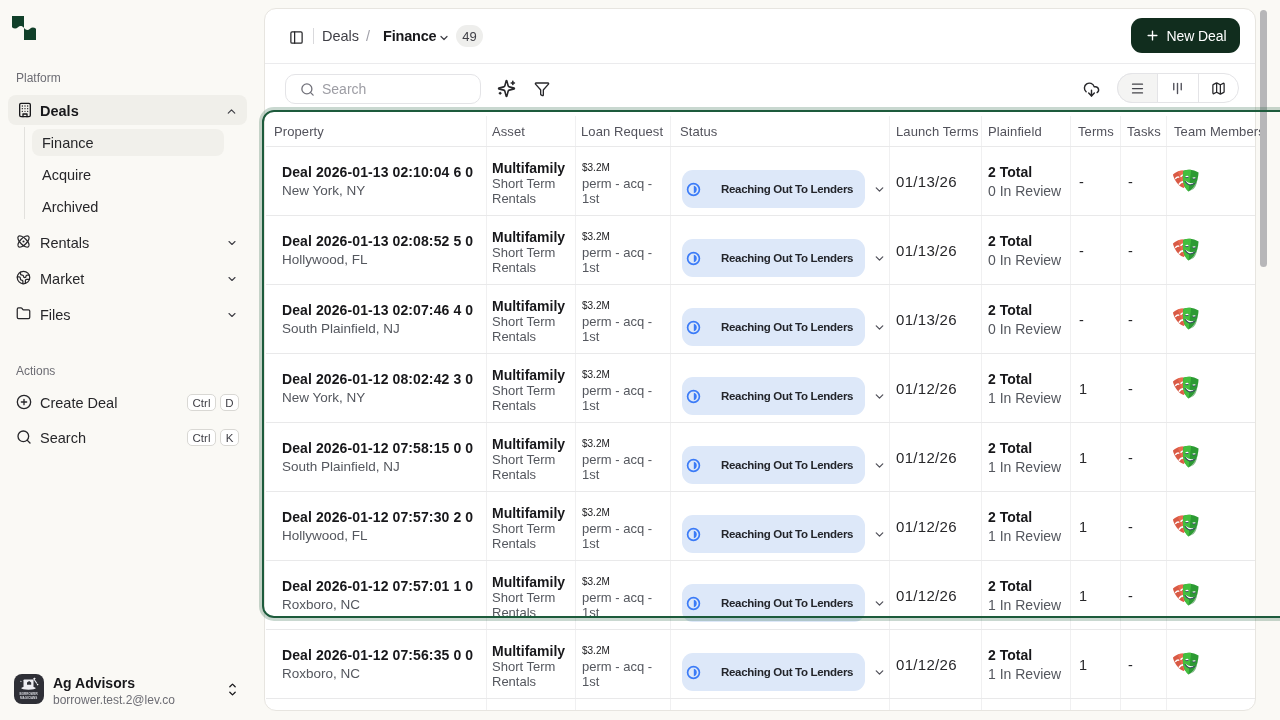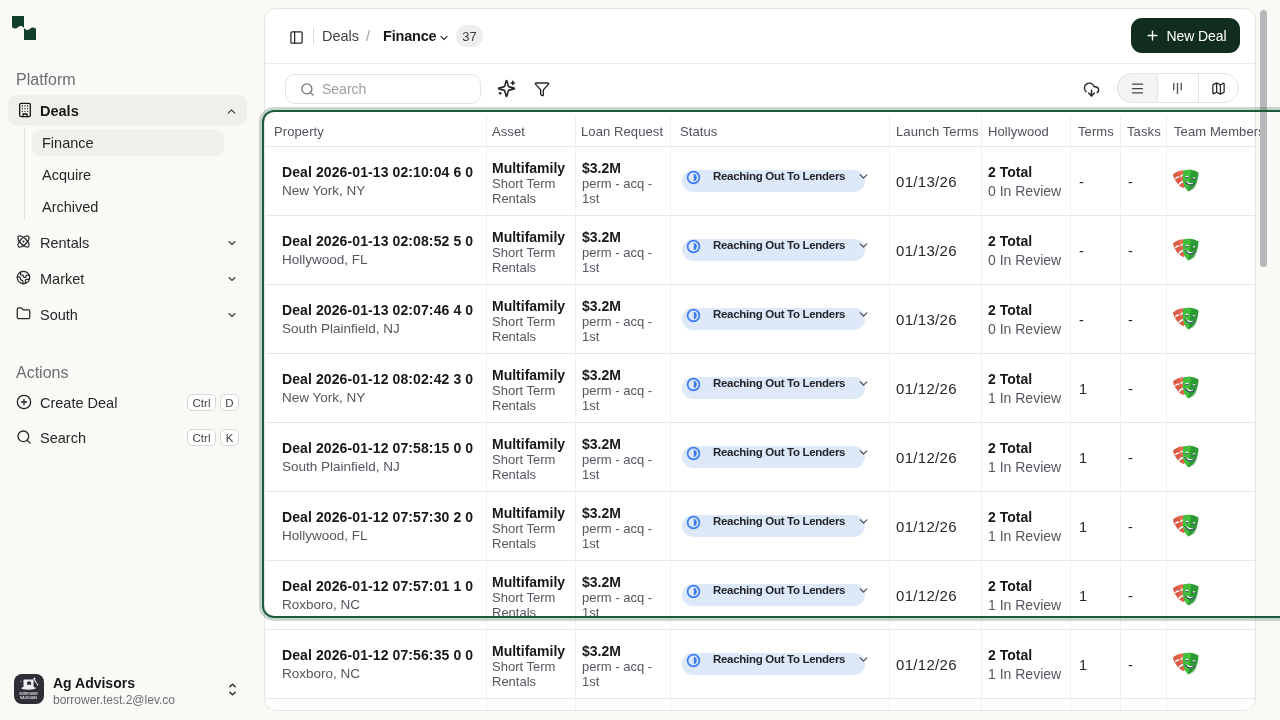--- a/index.html
+++ b/index.html
@@ -1,37 +1,37 @@
 <!DOCTYPE html>
 <html><head><meta charset="utf-8">
 <style>
 * { margin:0; padding:0; box-sizing:border-box; }
 html,body { width:1280px; height:720px; overflow:hidden; background:#faf9f5;
   font-family:"Liberation Sans", sans-serif; color:#18181b; -webkit-font-smoothing:antialiased; }
 .abs { position:absolute; }
 
-.slabel { position:absolute; left:16px; font-size:16px; color:#6d6d74; }
+.slabel { position:absolute; left:16px; font-size:12px; color:#6d6d74; }
 .sitem { position:absolute; font-size:14.5px; color:#27272a; }
 .kbd { position:absolute; height:17px; border:1px solid #d9d8d4; border-radius:5px; background:#fff;
   font-size:11.5px; color:#3f3f46; display:flex; align-items:center; justify-content:center; }
 
 .card { position:absolute; left:264px; top:8px; width:992px; height:703px; background:#fff;
   border:1px solid #e7e5e0; border-radius:12px; }
 
 .colsep { position:absolute; top:116px; height:594px; width:1px; background:#f0f0f1; }
 .rowdiv { position:absolute; left:266px; width:989px; height:1px; background:#e9e9ea; }
 .hdr { position:absolute; top:124px; font-size:13px; color:#52525b; letter-spacing:0.1px; }
 .t1 { position:absolute; left:282px; font-size:14px; font-weight:bold; letter-spacing:0.1px; line-height:14px; }
 .t2 { position:absolute; left:282px; font-size:13.5px; color:#54575e; line-height:14px; }
 .a1 { position:absolute; left:492px; font-size:14px; font-weight:bold; line-height:14px; }
 .a2 { position:absolute; left:492px; font-size:13px; color:#54575e; line-height:14.8px; }
-.l1 { position:absolute; left:582px; font-size:14px; font-weight:bold; line-height:14px; }
+.l1 { position:absolute; left:582px; font-size:10px; font-weight:normal; line-height:14px; }
 .l2 { position:absolute; left:582px; font-size:13px; color:#54575e; line-height:14.8px; }
-.pill { position:absolute; left:682px; width:183px; height:22px; background:#dde8f9; border-radius:11px;
-  display:flex; gap:12px; padding:0 6px 0 4px; }
+.pill { position:absolute; left:682px; width:183px; height:38px; background:#dde8f9; border-radius:11px;
+  display:flex; align-items:center; gap:20px; padding:0 6px 0 4px; }
 .pill span { font-size:11.5px; font-weight:bold; letter-spacing:-0.3px; color:#23252b; white-space:nowrap; flex:1; }
 .dt { position:absolute; left:896px; font-size:15px; letter-spacing:0.3px; line-height:16px; color:#27272a; }
 .p1 { position:absolute; left:988px; font-size:14px; font-weight:bold; line-height:14px; }
 .p2 { position:absolute; left:988px; font-size:14px; color:#54575e; line-height:14px; }
 .tm { position:absolute; font-size:14.5px; line-height:16px; color:#27272a; }
 .msk { position:absolute; left:1173px; width:28px; height:28px; }
 
 .ring { position:absolute; left:262px; top:110px; width:1040px; height:508px; border:2.5px solid #1d5b3c;
   border-radius:12px; box-shadow:0 0 0 3px rgba(29,91,60,0.24); pointer-events:none; z-index:50; }
 
@@ -82,21 +82,21 @@
     <path d="M11 21.95V18a2 2 0 0 0-2-2a2 2 0 0 1-2-2v-1a2 2 0 0 0-2-2H2.05"></path>
   </svg>
 <div class="sitem" style="left:40px;top:271px">Market</div>
 <svg class="abs" style="left:226px;top:273px" width="12" height="12" viewBox="0 0 24 24" fill="none" stroke="#3f3f46" stroke-width="2.2" stroke-linecap="round" stroke-linejoin="round">
     <path d="m6 9 6 6 6-6"></path>
   </svg>
 
 <svg class="abs" style="left:16px;top:306px" width="15" height="15" viewBox="0 0 24 24" fill="none" stroke="#27272a" stroke-width="2" stroke-linecap="round" stroke-linejoin="round">
     <path d="M20 20a2 2 0 0 0 2-2V8a2 2 0 0 0-2-2h-7.9a2 2 0 0 1-1.69-.9L9.6 3.9A2 2 0 0 0 7.93 3H4a2 2 0 0 0-2 2v13a2 2 0 0 0 2 2Z"></path>
   </svg>
-<div class="sitem" style="left:40px;top:307px">South</div>
+<div class="sitem" style="left:40px;top:307px">Files</div>
 <svg class="abs" style="left:226px;top:309px" width="12" height="12" viewBox="0 0 24 24" fill="none" stroke="#3f3f46" stroke-width="2.2" stroke-linecap="round" stroke-linejoin="round">
     <path d="m6 9 6 6 6-6"></path>
   </svg>
 
 <div class="slabel" style="top:364px">Actions</div>
 
 <svg class="abs" style="left:16px;top:394px" width="16" height="16" viewBox="0 0 24 24" fill="none" stroke="#27272a" stroke-width="2" stroke-linecap="round" stroke-linejoin="round">
     <circle cx="12" cy="12" r="10"></circle>
     <path d="M8 12h8M12 8v8"></path>
   </svg>
@@ -138,21 +138,21 @@
     <rect x="3" y="3" width="18" height="18" rx="2"></rect>
     <path d="M9 3v18"></path>
   </svg>
 <div class="abs" style="left:313px;top:28px;width:1px;height:16px;background:#d9d9dc"></div>
 <div class="abs" style="left:322px;top:28px;font-size:14.5px;color:#3f3f46">Deals</div>
 <div class="abs" style="left:366px;top:28px;font-size:14.5px;color:#a1a1aa">/</div>
 <div class="abs" style="left:383px;top:28px;font-size:14.5px;font-weight:bold;letter-spacing:-0.2px;color:#18181b">Finance</div>
 <svg class="abs" style="left:438px;top:32px" width="12" height="12" viewBox="0 0 24 24" fill="none" stroke="#3f3f46" stroke-width="2.4" stroke-linecap="round" stroke-linejoin="round">
     <path d="m6 9 6 6 6-6"></path>
   </svg>
-<div class="abs" style="left:456px;top:25px;width:27px;height:22px;background:#eeeeec;border-radius:11px;display:flex;align-items:center;justify-content:center;font-size:13px;color:#3f3f46">37</div>
+<div class="abs" style="left:456px;top:25px;width:27px;height:22px;background:#eeeeec;border-radius:11px;display:flex;align-items:center;justify-content:center;font-size:13px;color:#3f3f46">49</div>
 <div class="abs" style="left:265px;top:63px;width:990px;height:1px;background:#ebebed"></div>
 
 <div class="abs" style="left:1131px;top:18px;width:109px;height:35px;background:#112d1e;border-radius:11px;display:flex;align-items:center;justify-content:center;gap:7px">
  <svg width="15" height="15" viewBox="0 0 24 24" fill="none" stroke="#fff" stroke-width="2.2" stroke-linecap="round">
       <path d="M12 5v14M5 12h14"></path>
     </svg>
  <span style="color:#fff;font-size:14px;letter-spacing:-0.1px">New Deal</span>
 </div>
 
 <div class="abs" style="left:285px;top:74px;width:196px;height:30px;border:1px solid #e4e4e7;border-radius:10px;background:#fff"></div>
@@ -207,21 +207,21 @@
 <div class="rowdiv" style="top:491px"></div>
 <div class="rowdiv" style="top:560px"></div>
 <div class="rowdiv" style="top:629px"></div>
 <div class="rowdiv" style="top:698px"></div>
 
 <div class="hdr" style="left:274px">Property</div>
 <div class="hdr" style="left:492px">Asset</div>
 <div class="hdr" style="left:581px">Loan Request</div>
 <div class="hdr" style="left:680px">Status</div>
 <div class="hdr" style="left:896px">Launch Terms</div>
-<div class="hdr" style="left:988px">Hollywood</div>
+<div class="hdr" style="left:988px">Plainfield</div>
 <div class="hdr" style="left:1078px">Terms</div>
 <div class="hdr" style="left:1127px">Tasks</div>
 <div class="hdr" style="left:1174px">Team Members</div>
 
 <div class="t1" style="top:165px">Deal 2026-01-13 02:10:04 6 0</div>
 <div class="t2" style="top:184px">New York, NY</div>
 <div class="a1" style="top:161px">Multifamily</div>
 <div class="a2" style="top:177px">Short Term<br>Rentals</div>
 <div class="l1" style="top:161px">$3.2M</div>
 <div class="l2" style="top:177px">perm - acq -<br>1st</div>

